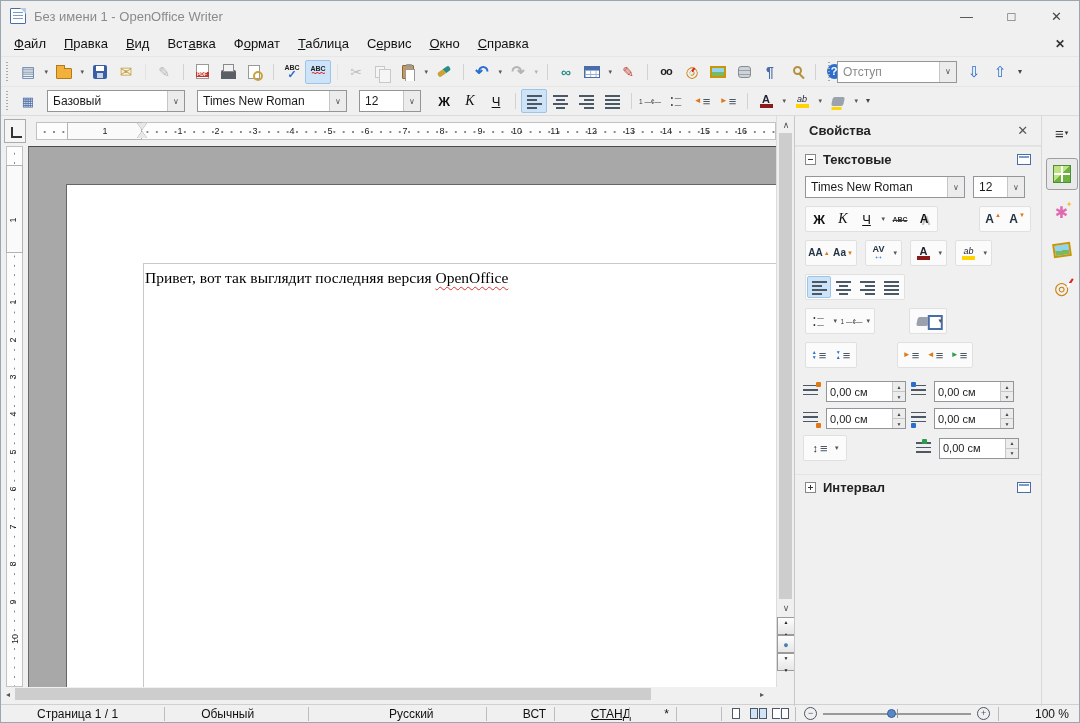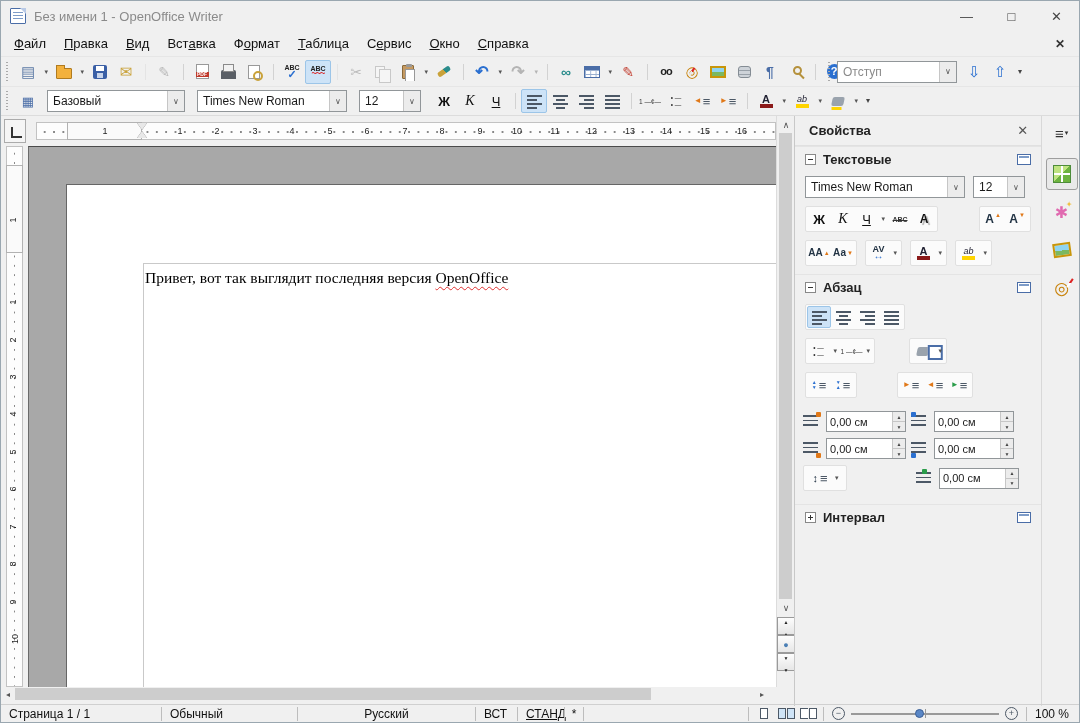--- a/index.html
+++ b/index.html
@@ -230,21 +230,21 @@
   .si-props .g::before { content:""; position:absolute; inset:0;
     background:linear-gradient(to right,transparent 45%,#fff 45% 55%,transparent 55%),linear-gradient(to bottom,transparent 45%,#fff 45% 55%,transparent 55%); }
   .si-styles .g::before { content:"✱"; font-size:16px; color:#e06ab0; }
   .si-styles .g::after { content:"✦"; position:absolute; top:3px; right:4px; font-size:8px; color:#f0c040; }
   .si-gallery .g { width:18px; height:14px; border:2px solid #c8960a; background:linear-gradient(180deg,#8fd4f0 55%,#7cb860 45%); transform:rotate(-8deg); }
   .si-nav .g::before { content:"◎"; font-size:17px; color:#c8820a; }
   .si-nav .g::after { content:""; position:absolute; width:2px; height:10px; background:linear-gradient(#d22 50%,#fff 50%); transform:rotate(35deg); }
 
   
   .statusbar { position:absolute; left:0; right:0; bottom:0; height:18px; border-top:1px solid #d0d0d0; display:flex; align-items:center; font-size:12px; color:#111; }
-  .sbcell { padding:0 8px; height:14px; display:flex; align-items:center; white-space:nowrap; }
+  .sbcell { padding:0 8px; height:14px; display:flex; align-items:center; white-space:nowrap;margin-left:28px; }
   .sbdiv { width:1px; height:14px; background:#bdbdbd; }
   .cell-page { width:160px; }
   .cell-style { width:135px; }
   .cell-lang { width:177px; justify-content:center; }
   .cell-ins { width:41px; }
   .cell-sel { width:46px;text-decoration:underline; }
   .cell-mod { width:18px; justify-content:center; }
   .cell-spacer { flex:1; }
   .vwbtns { display:flex; align-items:center; gap:4px; padding:0 6px; }
   .vw { width:18px; height:15px; display:flex; align-items:center; justify-content:center; gap:1px; }
@@ -590,25 +590,20 @@
           </span>
         </span>
       <span class="sgroup">
 
       <span class="tb i-highlight dd">
             <span class="g"></span>
           </span>
         </span>
     </div>
 
-    <div class="secthead" style="margin-top:4px">
-      <span class="expbox"></span>
-      <span class="sectlabel">Абзац</span>
-      <span class="dlgicon"></span>
-    </div>
     <div class="sbrow">
       <span class="sgroup">
 
       <span class="tb i-all act">
             <span class="g"></span>
           </span>
           <span class="tb i-alc">
             <span class="g"></span>
           </span>
           <span class="tb i-alr">

